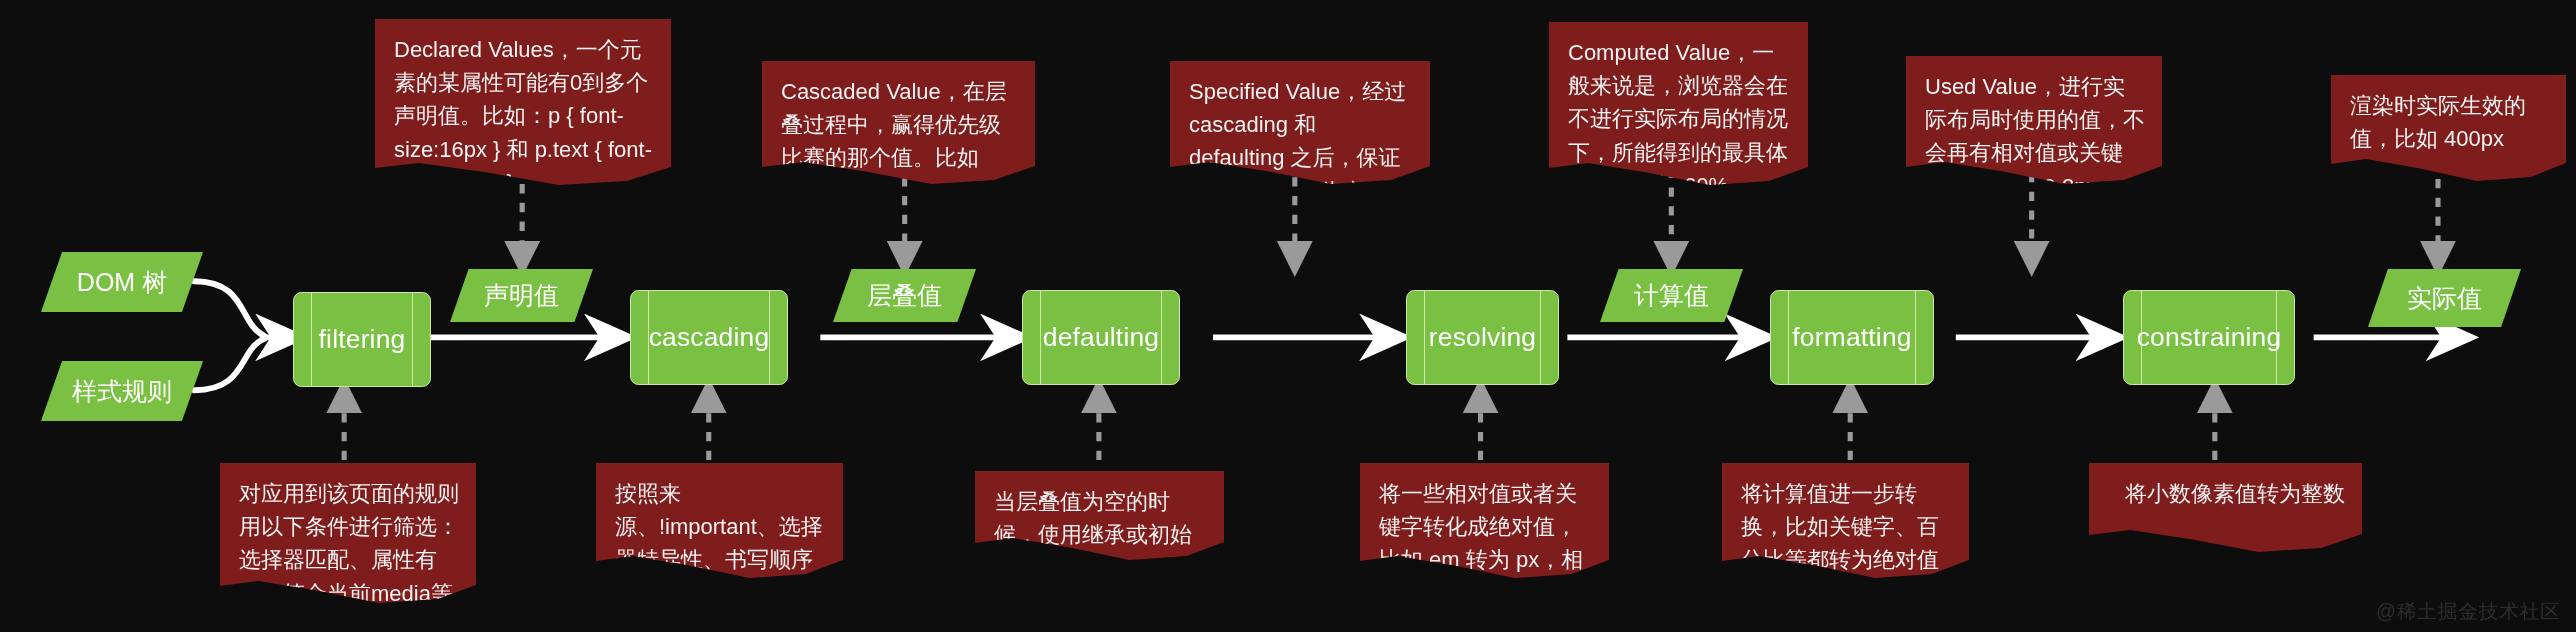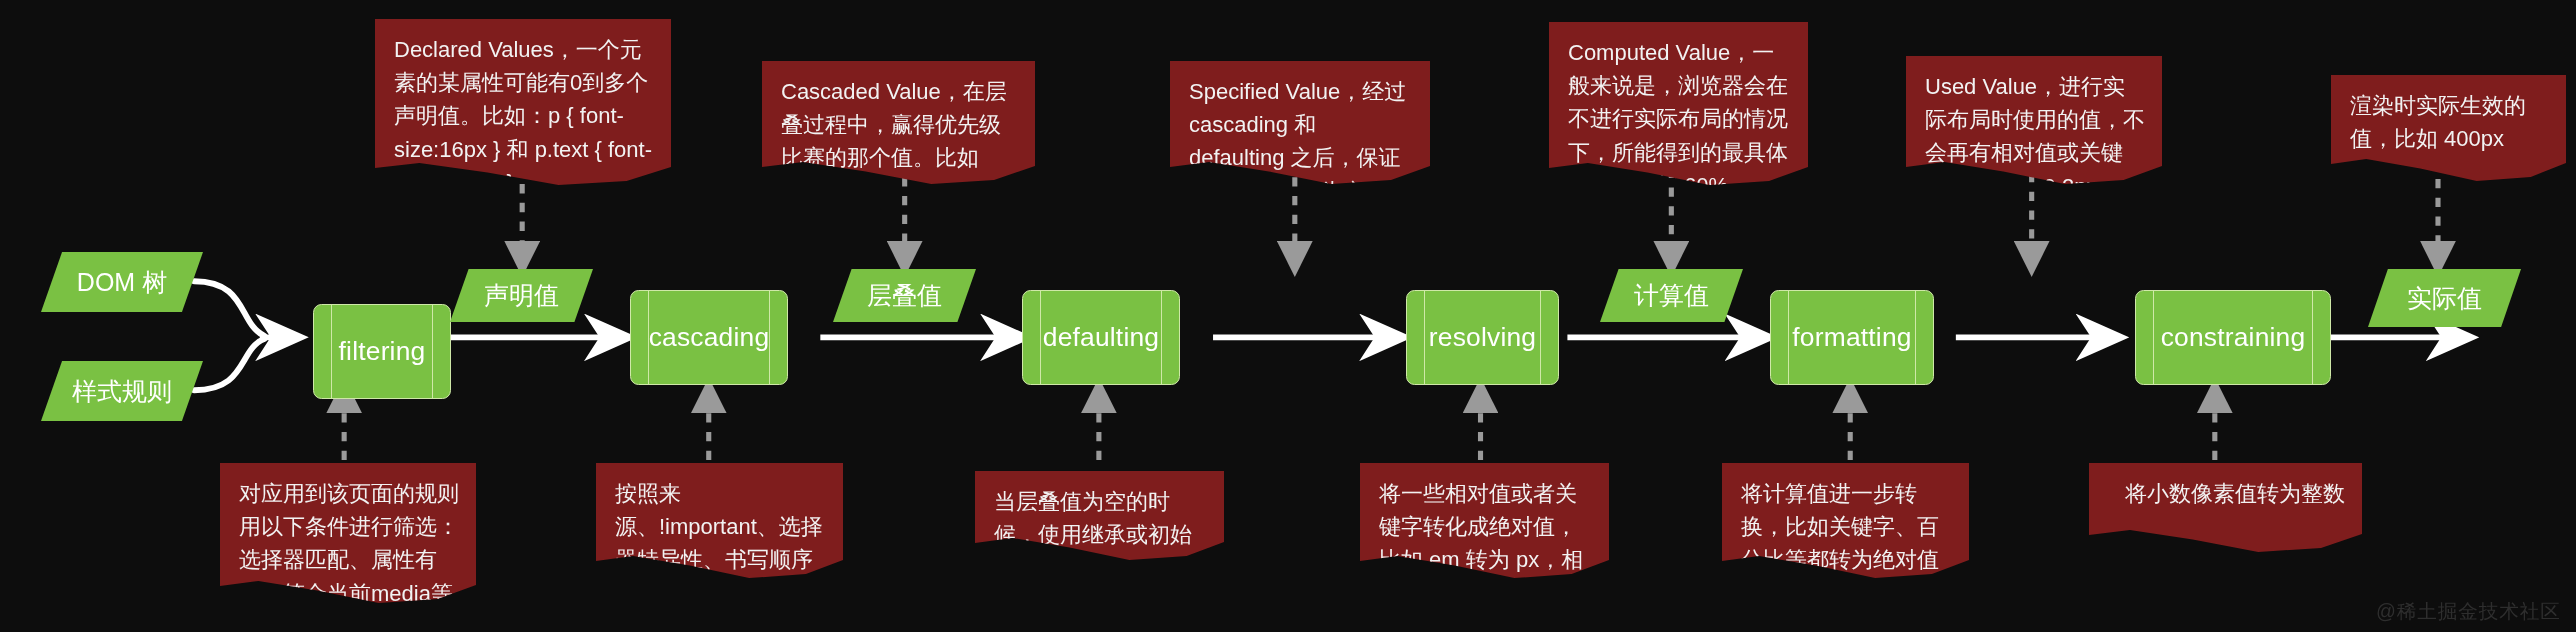--- a/index.html
+++ b/index.html
@@ -141,36 +141,36 @@
     </g>
   </svg>
 
   <div class="para" style="left:41px; top:252px; width:162px; height:60px;">
     <span>DOM 树</span>
   </div>
   <div class="para" style="left:41px; top:361px; width:162px; height:60px;">
     <span>样式规则</span>
   </div>
 
-  <div class="proc" style="left:293px; top:304px; width:138px; height:95px;margin-left:20px;">
+  <div class="proc" style="left:293px; top:292px; width:138px; height:95px;">
     <span>filtering</span>
   </div>
   <div class="proc" style="left:1022px; top:290px; width:158px; height:95px;">
     <span>defaulting</span>
   </div>
   <div class="proc" style="left:630px; top:290px; width:158px; height:95px;">
     <span>cascading</span>
   </div>
   <div class="proc" style="left:1406px; top:290px; width:153px; height:95px;">
     <span>resolving</span>
   </div>
   <div class="proc" style="left:1770px; top:290px; width:164px; height:95px;">
     <span>formatting</span>
   </div>
-  <div class="proc" style="left:2123px; top:290px; width:196px; height:95px;margin-left:12px;">
+  <div class="proc" style="left:2123px; top:290px; width:172px; height:95px;">
     <span>constraining</span>
   </div>
 
   <div class="para" style="left:450px; top:269px; width:143px; height:53px;">
     <span>声明值</span>
   </div>
   <div class="para" style="left:833px; top:269px; width:143px; height:53px;">
     <span>层叠值</span>
   </div>
   <div class="para" style="left:1600px; top:269px; width:143px; height:53px;">

